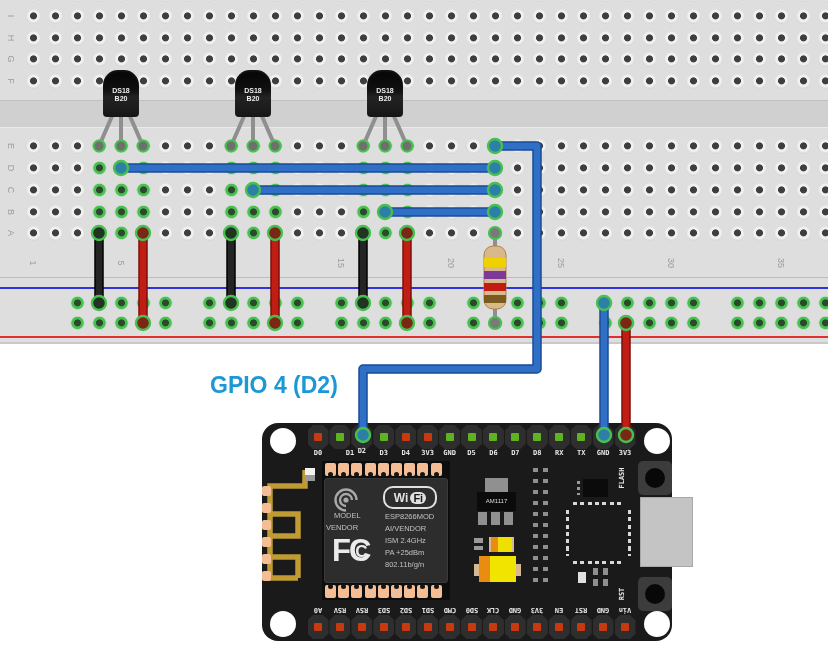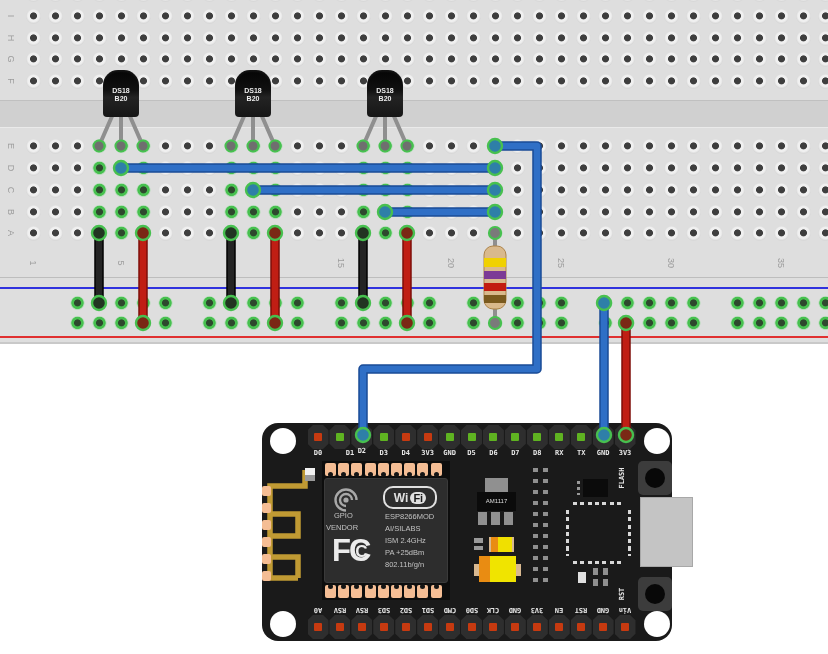--- a/index.html
+++ b/index.html
@@ -671,24 +671,24 @@
     <div class="esp-shield"></div>
     <svg width="30" height="30" style="position:absolute;left:69px;top:61px">
       <circle cx="15" cy="16" r="2.6" fill="#A8A8A8"></circle>
       <path d="M21 16 a6 6 0 1 0 -6 6" fill="none" stroke="#A8A8A8" stroke-width="2.4"></path>
       <path d="M25.5 16 a10.5 10.5 0 1 0 -10.5 10.5" fill="none" stroke="#A8A8A8" stroke-width="2.4"></path>
     </svg>
     <div class="wifi-logo">
       <span>Wi</span>
       <span class="wifi-fi">Fi</span>
     </div>
-    <div class="esp-text" style="left:72px;top:87px">GPIO</div>
+    <div class="esp-text" style="left:72px;top:87px">MODEL</div>
     <div class="esp-text" style="left:64px;top:99px">VENDOR</div>
     <div class="esp-text" style="left:123px;top:88px">ESP8266MOD</div>
-    <div class="esp-text" style="left:123px;top:100px">AI/SILABS</div>
+    <div class="esp-text" style="left:123px;top:100px">AI/VENDOR</div>
     <div class="esp-text" style="left:123px;top:112px">ISM 2.4GHz</div>
     <div class="esp-text" style="left:123px;top:124px">PA +25dBm</div>
     <div class="esp-text" style="left:123px;top:136px">802.11b/g/n</div>
     <div class="fcc"><span>FC</span><span class="inner-c">C</span></div>
 
     <div style="position:absolute;left:223px;top:55px;width:23px;height:14px;background:#909090"></div>
     <div class="chip" style="left:215px;top:69px;width:39px;height:19px">
       <div class="chip-text" style="top:6px;font-size:6px">AM1117</div>
     </div>
     <div style="position:absolute;left:216px;top:89px;width:9px;height:13px;background:#909090"></div>
@@ -813,13 +813,14 @@
           <div>B20</div>
         </div>
       </div>
       <div class="sensor-body" style="left: 367px;">
         <div class="sensor-label">
           <div>DS18</div>
           <div>B20</div>
         </div>
       </div>
     </div>
+  <div id="gpio-label" style="color: rgb(26, 153, 214);">GPIO 4 (D2)</div>
 </div>
 
 </body></html>

